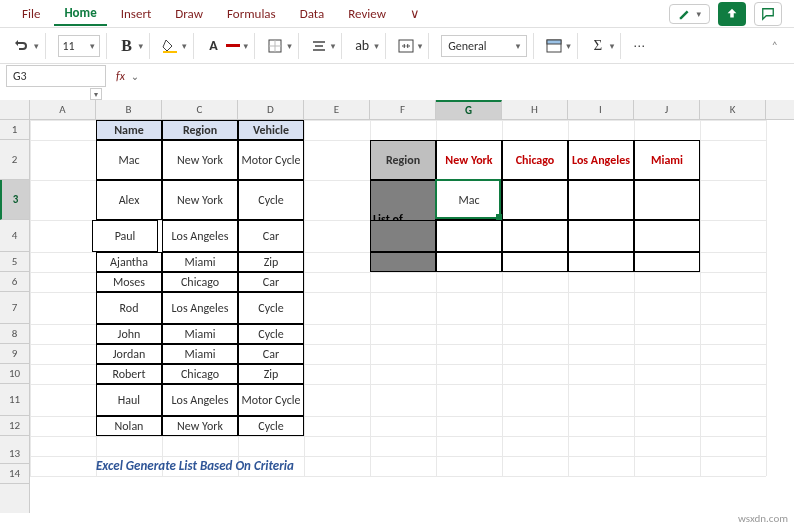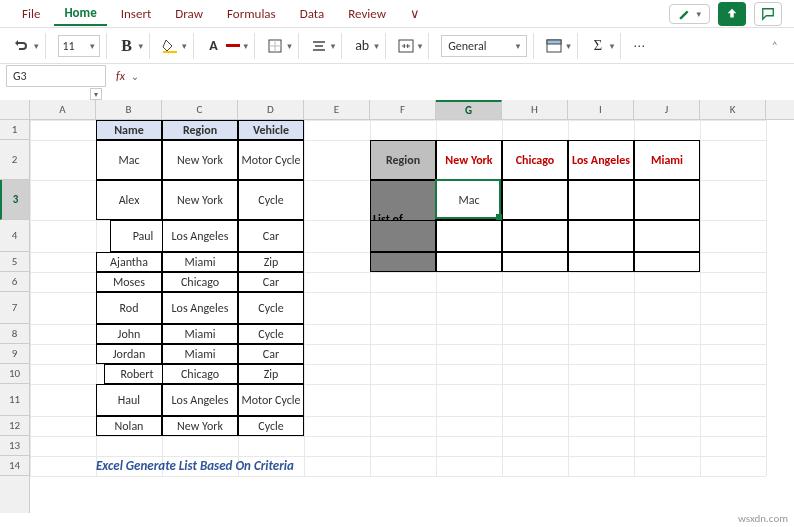--- a/index.html
+++ b/index.html
@@ -192,21 +192,21 @@
       <div class="rh sel" style="height: 40px;">3</div>
       <div class="rh" style="height: 32px;">4</div>
       <div class="rh" style="height: 20px;">5</div>
       <div class="rh" style="height: 20px;">6</div>
       <div class="rh" style="height: 32px;">7</div>
       <div class="rh" style="height: 20px;">8</div>
       <div class="rh" style="height: 20px;">9</div>
       <div class="rh" style="height: 20px;">10</div>
       <div class="rh" style="height: 32px;">11</div>
       <div class="rh" style="height: 20px;">12</div>
-      <div class="rh" style="height: 20px;">13</div>
+      <div class="rh" style="height: 20px; margin-top: 8px;">13</div>
       <div class="rh" style="height: 20px;">14</div>
     </div>
   <div class="split">
     <div class="col-hdrs" id="colHdrs">
         <div class="ch" style="width: 66px;">A</div>
         <div class="ch" style="width: 66px;">B</div>
         <div class="ch" style="width: 76px;">C</div>
         <div class="ch" style="width: 66px;">D</div>
         <div class="ch" style="width: 66px;">E</div>
         <div class="ch" style="width: 66px;">F</div>
@@ -249,39 +249,39 @@
       <div class="cells" id="cells">
           <div class="cell data-hdr" style="left: 66px; top: 0px; width: 66px; height: 20px;">Name</div>
           <div class="cell data-hdr" style="left: 132px; top: 0px; width: 76px; height: 20px;">Region</div>
           <div class="cell data-hdr" style="left: 208px; top: 0px; width: 66px; height: 20px;">Vehicle</div>
           <div class="cell data-cell" style="left: 66px; top: 20px; width: 66px; height: 40px;">Mac</div>
           <div class="cell data-cell" style="left: 132px; top: 20px; width: 76px; height: 40px;">New York</div>
           <div class="cell data-cell" style="left: 208px; top: 20px; width: 66px; height: 40px;">Motor Cycle</div>
           <div class="cell data-cell" style="left: 66px; top: 60px; width: 66px; height: 40px;">Alex</div>
           <div class="cell data-cell" style="left: 132px; top: 60px; width: 76px; height: 40px;">New York</div>
           <div class="cell data-cell" style="left: 208px; top: 60px; width: 66px; height: 40px;">Cycle</div>
-          <div class="cell data-cell" style="left: 80px; top: 100px; width: 66px; height: 32px;">Paul</div>
+          <div class="cell data-cell" style="left: 62px; top: 100px; width: 66px; height: 32px;">Paul</div>
           <div class="cell data-cell" style="left: 132px; top: 100px; width: 76px; height: 32px;">Los Angeles</div>
           <div class="cell data-cell" style="left: 208px; top: 100px; width: 66px; height: 32px;">Car</div>
           <div class="cell data-cell" style="left: 66px; top: 132px; width: 66px; height: 20px;">Ajantha</div>
           <div class="cell data-cell" style="left: 132px; top: 132px; width: 76px; height: 20px;">Miami</div>
           <div class="cell data-cell" style="left: 208px; top: 132px; width: 66px; height: 20px;">Zip</div>
           <div class="cell data-cell" style="left: 66px; top: 152px; width: 66px; height: 20px;">Moses</div>
           <div class="cell data-cell" style="left: 132px; top: 152px; width: 76px; height: 20px;">Chicago</div>
           <div class="cell data-cell" style="left: 208px; top: 152px; width: 66px; height: 20px;">Car</div>
           <div class="cell data-cell" style="left: 66px; top: 172px; width: 66px; height: 32px;">Rod</div>
           <div class="cell data-cell" style="left: 132px; top: 172px; width: 76px; height: 32px;">Los Angeles</div>
           <div class="cell data-cell" style="left: 208px; top: 172px; width: 66px; height: 32px;">Cycle</div>
           <div class="cell data-cell" style="left: 66px; top: 204px; width: 66px; height: 20px;">John</div>
           <div class="cell data-cell" style="left: 132px; top: 204px; width: 76px; height: 20px;">Miami</div>
           <div class="cell data-cell" style="left: 208px; top: 204px; width: 66px; height: 20px;">Cycle</div>
           <div class="cell data-cell" style="left: 66px; top: 224px; width: 66px; height: 20px;">Jordan</div>
           <div class="cell data-cell" style="left: 132px; top: 224px; width: 76px; height: 20px;">Miami</div>
           <div class="cell data-cell" style="left: 208px; top: 224px; width: 66px; height: 20px;">Car</div>
-          <div class="cell data-cell" style="left: 74px; top: 244px; width: 66px; height: 20px;">Robert</div>
+          <div class="cell data-cell" style="left: 66px; top: 244px; width: 66px; height: 20px;">Robert</div>
           <div class="cell data-cell" style="left: 132px; top: 244px; width: 76px; height: 20px;">Chicago</div>
           <div class="cell data-cell" style="left: 208px; top: 244px; width: 66px; height: 20px;">Zip</div>
           <div class="cell data-cell" style="left: 66px; top: 264px; width: 66px; height: 32px;">Haul</div>
           <div class="cell data-cell" style="left: 132px; top: 264px; width: 76px; height: 32px;">Los Angeles</div>
           <div class="cell data-cell" style="left: 208px; top: 264px; width: 66px; height: 32px;">Motor Cycle</div>
           <div class="cell data-cell" style="left: 66px; top: 296px; width: 66px; height: 20px;">Nolan</div>
           <div class="cell data-cell" style="left: 132px; top: 296px; width: 76px; height: 20px;">New York</div>
           <div class="cell data-cell" style="left: 208px; top: 296px; width: 66px; height: 20px;">Cycle</div>
           <div class="cell reg-hdr" style="left: 340px; top: 20px; width: 66px; height: 40px;">Region</div>
           <div class="cell data-cell red" style="left: 406px; top: 20px; width: 66px; height: 40px;">New York</div>

